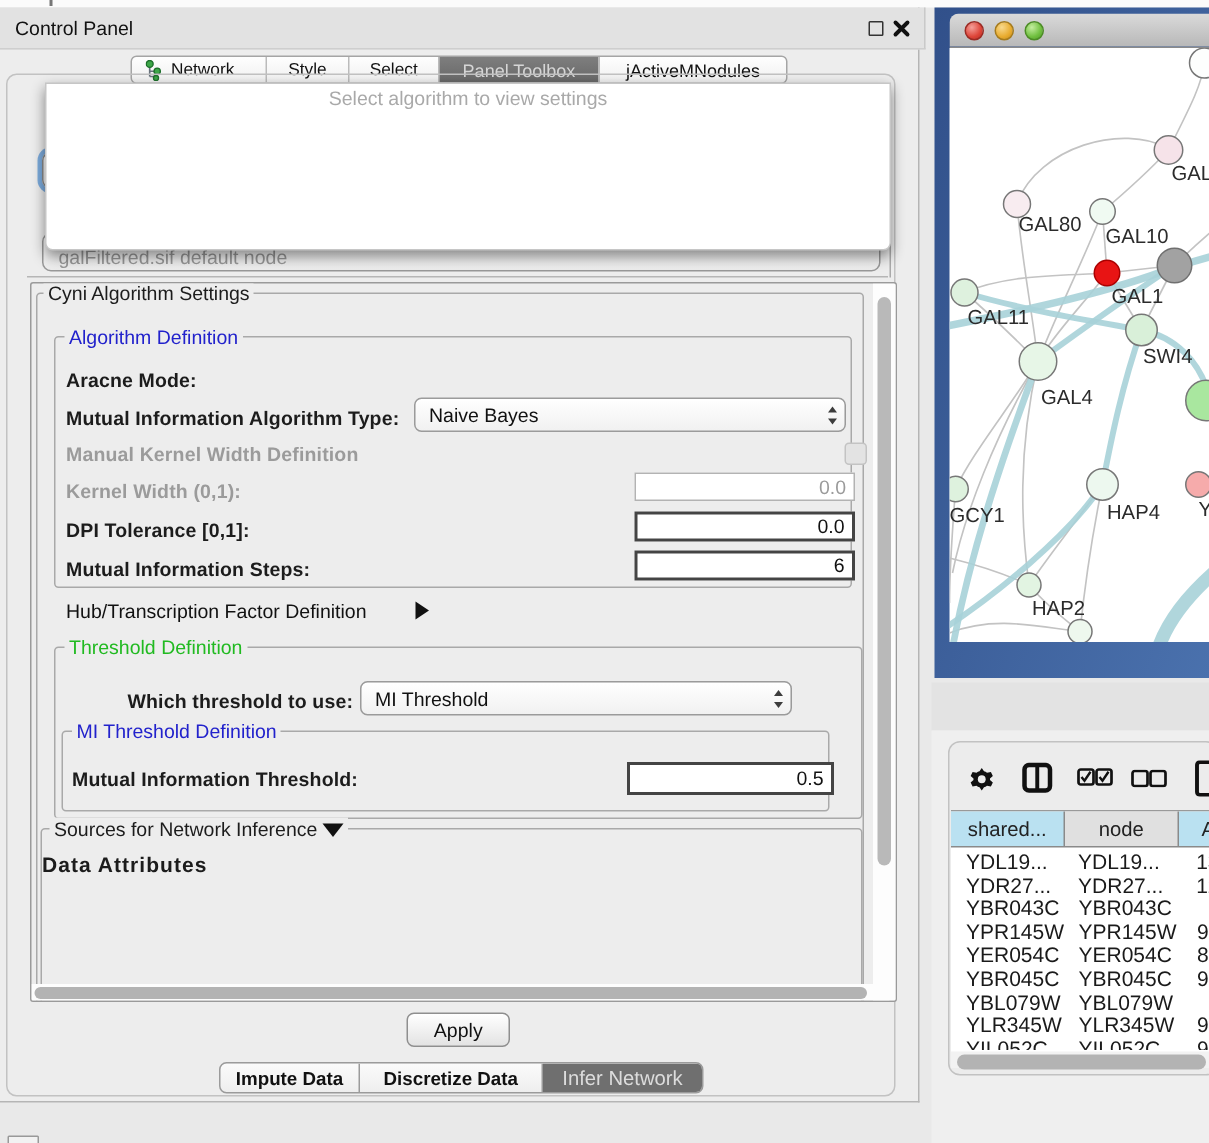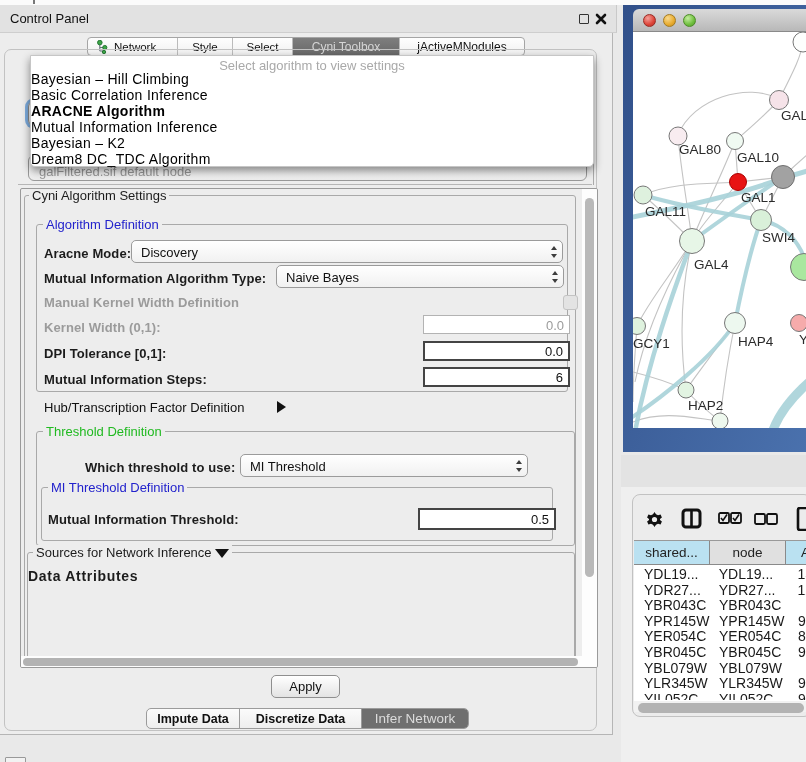--- a/index.html
+++ b/index.html
@@ -40,21 +40,21 @@
     <div style="width:90px;display:flex;align-items:center;justify-content:flex-start;padding-left:9px;box-sizing:border-box;font-size:11.5px;color:#111;border-right:1px solid #bbb;">
       <svg width="11" height="14" viewBox="0 0 11 14" style="margin-right:6px;">
           <path d="M2.8 4.5 V11 M2.8 7.5 H7.8 M2.8 11 H7" stroke="#66707a" stroke-width="1.1" fill="none"></path>
           <circle cx="2.8" cy="2.6" r="2.3" fill="#3da648" stroke="#1d6f2b" stroke-width="0.9"></circle>
           <circle cx="7.8" cy="7.5" r="2.1" fill="#3da648" stroke="#1d6f2b" stroke-width="0.9"></circle>
           <circle cx="7" cy="12" r="1.7" fill="#3da648" stroke="#1d6f2b" stroke-width="0.9"></circle>
         </svg>
       Network</div>
     <div style="width:54px;display:flex;align-items:center;justify-content:center;font-size:11.5px;color:#111;border-right:1px solid #bbb;">Style</div>
     <div style="width:59px;display:flex;align-items:center;justify-content:center;font-size:11.5px;color:#111;border-right:1px solid #bbb;">Select</div>
-    <div style="width:106px;display:flex;align-items:center;justify-content:center;font-size:12px;color:#d6d6d6;background:linear-gradient(#7e7e7e,#686868);border-right:1px solid #bbb;">Cyni Toolbox</div>
+    <div style="width:106px;display:flex;align-items:center;justify-content:center;font-size:12px;color:#d6d6d6;background:linear-gradient(#7e7e7e,#686868);border-right:1px solid #bbb;">Panel Toolbox</div>
     <div style="width:124px;display:flex;align-items:center;justify-content:center;font-size:12px;color:#111;">jActiveMNodules</div>
   </div>
 
   <div class="abs" style="left:4px;top:44px;width:593px;height:682px;border:1px solid #c2c2c2;border-radius:7px;box-sizing:border-box;"></div>
 
   <div class="abs" style="left:593px;top:60px;width:1px;height:120px;background:#aaa;"></div>
 
   <div class="abs" style="left:28px;top:96px;width:559px;height:25px;border-radius:6px;box-shadow:0 0 0 3px #7cabdc;background:linear-gradient(#fff,#eee);border:1px solid #8a8a8a;box-sizing:border-box;"></div>
 
   <div class="abs" style="left:28px;top:150px;width:559px;height:26px;border-radius:6px;background:linear-gradient(#fff,#ededed);border:1px solid #999;box-sizing:border-box;">
@@ -68,24 +68,20 @@
 
     <div class="gbox" style="left:3px;top:14px;width:550px;height:600px;border-radius:3px;">
       <div class="glab" style="left:4px;color:#1c1c1c;">Cyni Algorithm Settings</div>
     </div>
 
     <div class="gbox" style="left:15px;top:43px;width:530px;height:166px;">
       <div class="glab" style="left:6px;color:#2222cc;">Algorithm Definition</div>
     </div>
 
     <div class="lbl abs" style="left:23px;top:65px;">Aracne Mode:</div>
-    <div class="combo" style="left:110px;top:59px;width:430px;height:21px;">
-          <span class="ct">Discovery</span>
-          <span class="arr"></span>
-        </div>
 
     <div class="lbl abs" style="left:23px;top:90px;">Mutual Information Algorithm Type:</div>
     <div class="combo" style="left:255px;top:84px;width:286px;height:21px;">
           <span class="ct">Naive Bayes</span>
           <span class="arr"></span>
         </div>
 
     <div class="lbl abs dis" style="left:23px;top:114px;">Manual Kernel Width Definition</div>
     <div class="abs" style="left:542px;top:114px;width:13px;height:13px;background:#e3e3e3;border:1px solid #c3c3c3;border-radius:3px;"></div>
 
@@ -319,14 +315,13 @@
         </div>
     </div>
   </div>
 
   <div class="abs" style="left:1px;top:206px;width:179px;height:11px;background:#f2f2f2;"></div>
   <div class="abs" style="left:5px;top:208px;width:166px;height:10px;background:#b3b3b3;border-radius:5px;"></div>
 </div>
 
 <div class="abs" style="left:30px;top:55px;width:564px;height:112px;background:#fff;border:1px solid #c6c6c6;border-radius:0 0 5px 5px;box-shadow:0 4px 9px rgba(0,0,0,0.45);box-sizing:border-box;">
   <div style="position:absolute;left:0;top:2px;width:100%;text-align:center;font-size:13px;color:#a9a9a9;">Select algorithm to view settings</div>
-  <div style="position:absolute;left:0px;top:15px;font-size:14px;letter-spacing:0.3px;color:#000;line-height:16px;white-space:nowrap;">Bayesian – Hill Climbing<br>Basic Correlation Inference<br><span class="b">ARACNE Algorithm</span><br>Mutual Information Inference<br>Bayesian – K2<br>Dream8 DC_TDC Algorithm</div>
 </div>
 
 </body></html>

